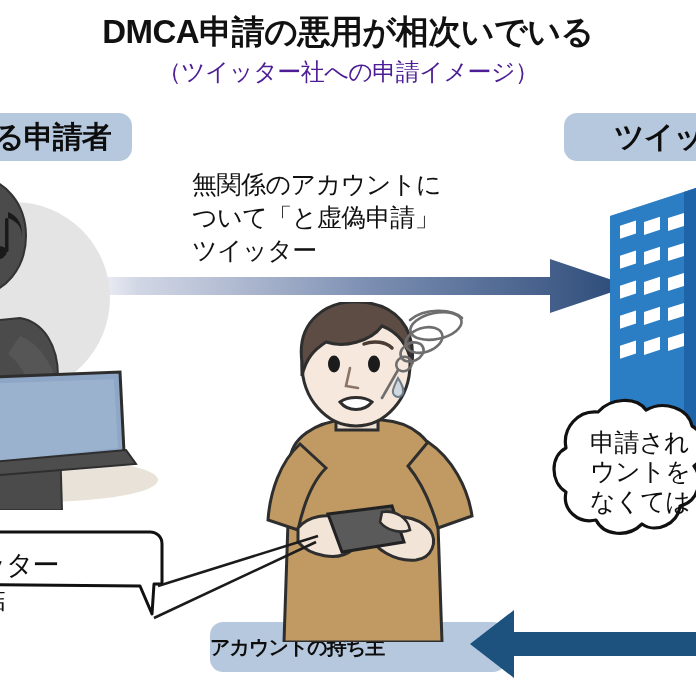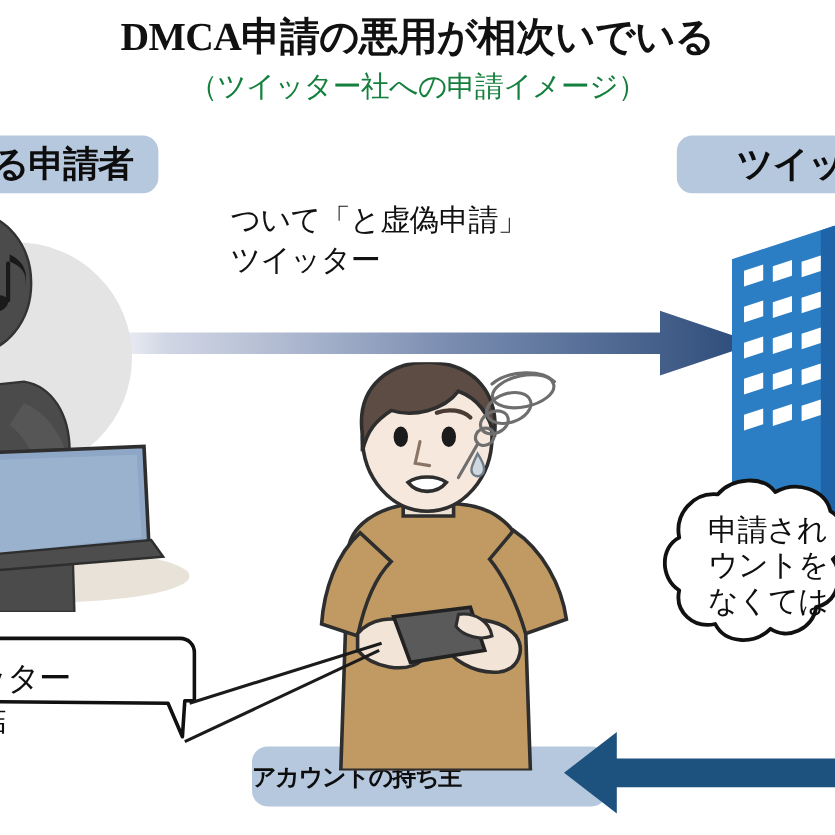--- a/index.html
+++ b/index.html
@@ -6,34 +6,33 @@
   html,body{margin:0;padding:0;background:#ffffff;}
   body{
     font-family:"Liberation Sans","DejaVu Sans",sans-serif;
     -webkit-font-smoothing:antialiased;
   }
   #stage{
     position:relative;
     width:696px;height:696px;
     background:#ffffff;
     overflow:hidden;
-    font-family:Liberation Serif, serif;
   }
   .abs{position:absolute;}
 
   
   #title-block{
     left:0;top:14px;width:696px;text-align:center;
   }
   #main-title{
     font-size:33px;font-weight:bold;color:#111111;
     letter-spacing:-0.5px;line-height:1.1;white-space:nowrap;
   }
   #sub-title{
-    font-size:24px;color:#15803d;margin-top:6px;
+    font-size:24px;color:#4c1d95;margin-top:6px;
     letter-spacing:-0.5px;white-space:nowrap;
   }
 
   
   .pill{
     background:#b6c8de;
     border-radius:13px;
     color:#0d0d0d;
     font-weight:bold;
     display:flex;align-items:center;
@@ -153,20 +152,21 @@
 
   <div class="abs pill" id="label-twitter">
     <span>ツイッ</span>
   </div>
 
   <div class="abs pill" id="label-owner">
     <span>アカウントの持ち主</span>
   </div>
 
   <div class="abs" id="center-text">
+    <div>無関係のアカウントに</div>
     <div>ついて「と虚偽申請」</div>
     <div>ツイッター</div>
   </div>
 
   <svg class="abs" id="person-left" viewBox="0 0 230 360">
 
     <circle cx="86" cy="148" r="96" fill="#e4e4e4"></circle>
 
     <ellipse cx="110" cy="330" rx="120" ry="22" fill="#e8e2d8"></ellipse>
 

